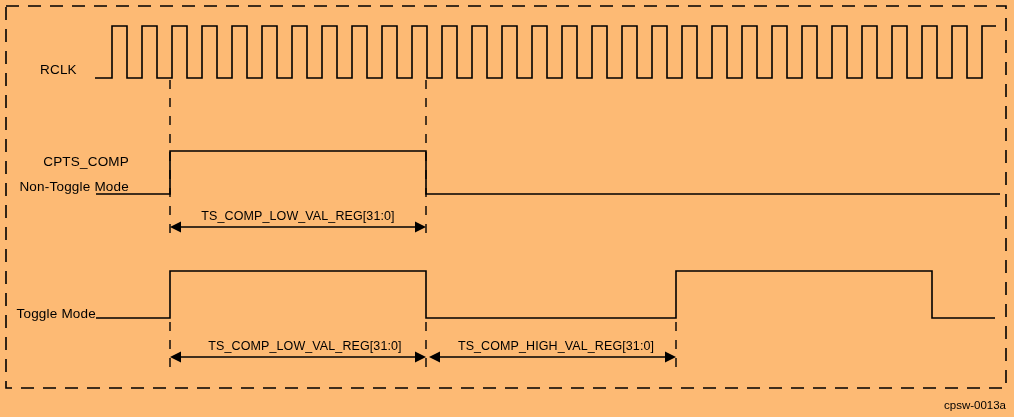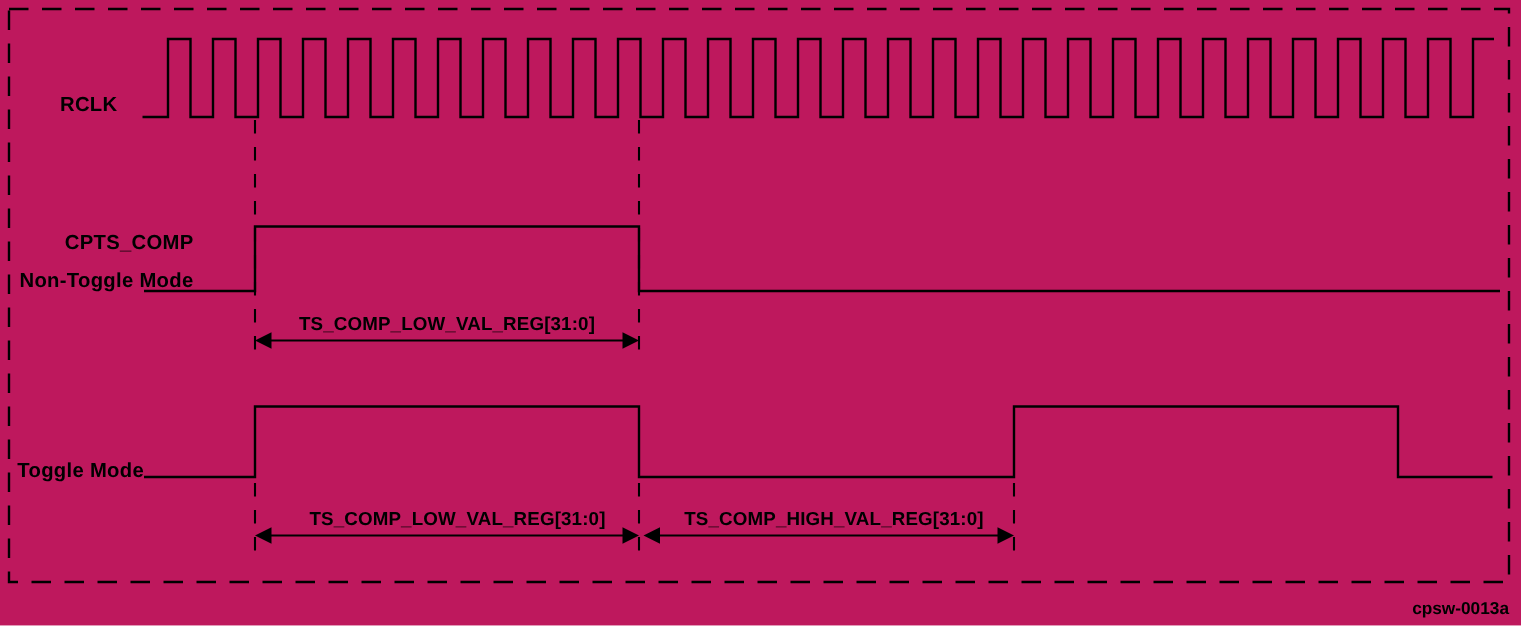--- a/index.html
+++ b/index.html
@@ -8,23 +8,22 @@
     padding: 0;
     background: #ffffff;
   }
   body {
     font-family: "Liberation Sans", sans-serif;
   }
   #diagram-root {
     position: relative;
     width: 1014px;
     height: 417px;
-    background: #be185d;
+    background: #fdba74;
     overflow: hidden;
-    font-weight: bold;
   }
   svg#timing-svg {
     display: block;
     width: 1014px;
     height: 417px;
   }
   .wf-line {
     fill: none;
     stroke: #000000;
     stroke-width: 1.6;

